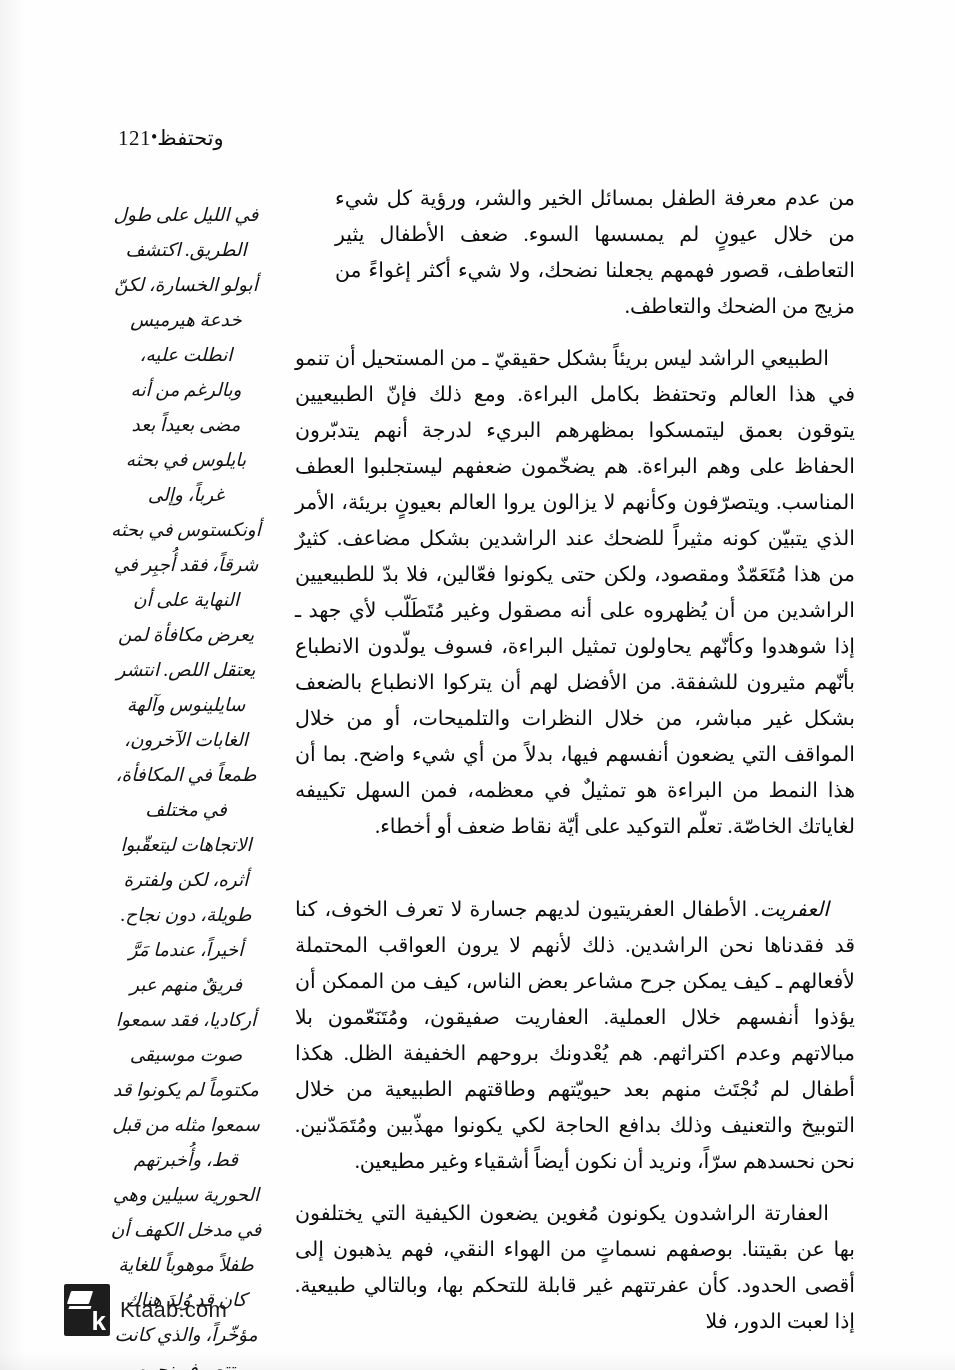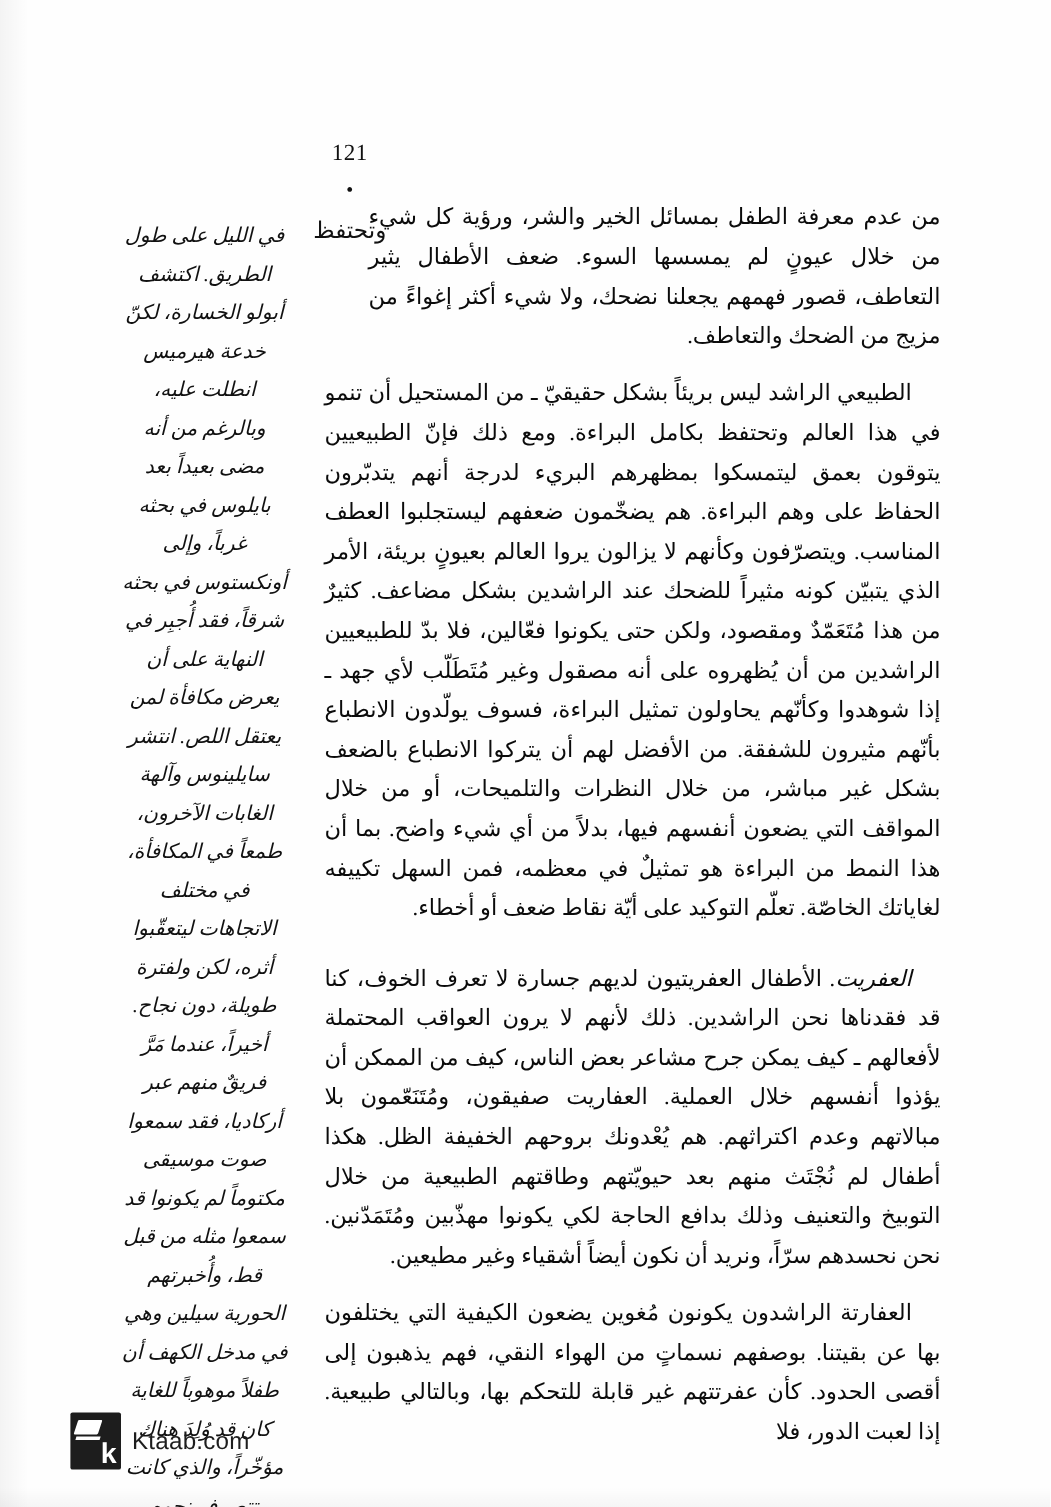--- a/index.html
+++ b/index.html
@@ -22,23 +22,22 @@
     background: #fefefe;
   }
 
   
   .running-head {
     position: absolute;
     top: 126px;
     left: 118px;
     width: 400px;
     display: flex;
-    flex-direction: column;
+    flex-direction: row;
     align-items: center;
-    gap: 14px;
     direction: ltr;
   }
   .running-head .folio {
     font-size: 21px;
     letter-spacing: 0.5px;
     color: #111;
   }
   .running-head .dot {
     font-size: 18px;
     line-height: 1;
@@ -73,21 +72,21 @@
   }
   .main-col p {
     margin: 0 0 16px 0;
     text-indent: 26px;
   }
   .main-col p.noindent {
     text-indent: 0;
     margin-left: 40px;
   }
   .main-col p.gap-before {
-    margin-top: 28px;
+    margin-top: 47px;
   }
   .main-col .term {
     font-style: italic;
   }
 
   
   .side-col {
     position: absolute;
     top: 18px;
     left: 0;

